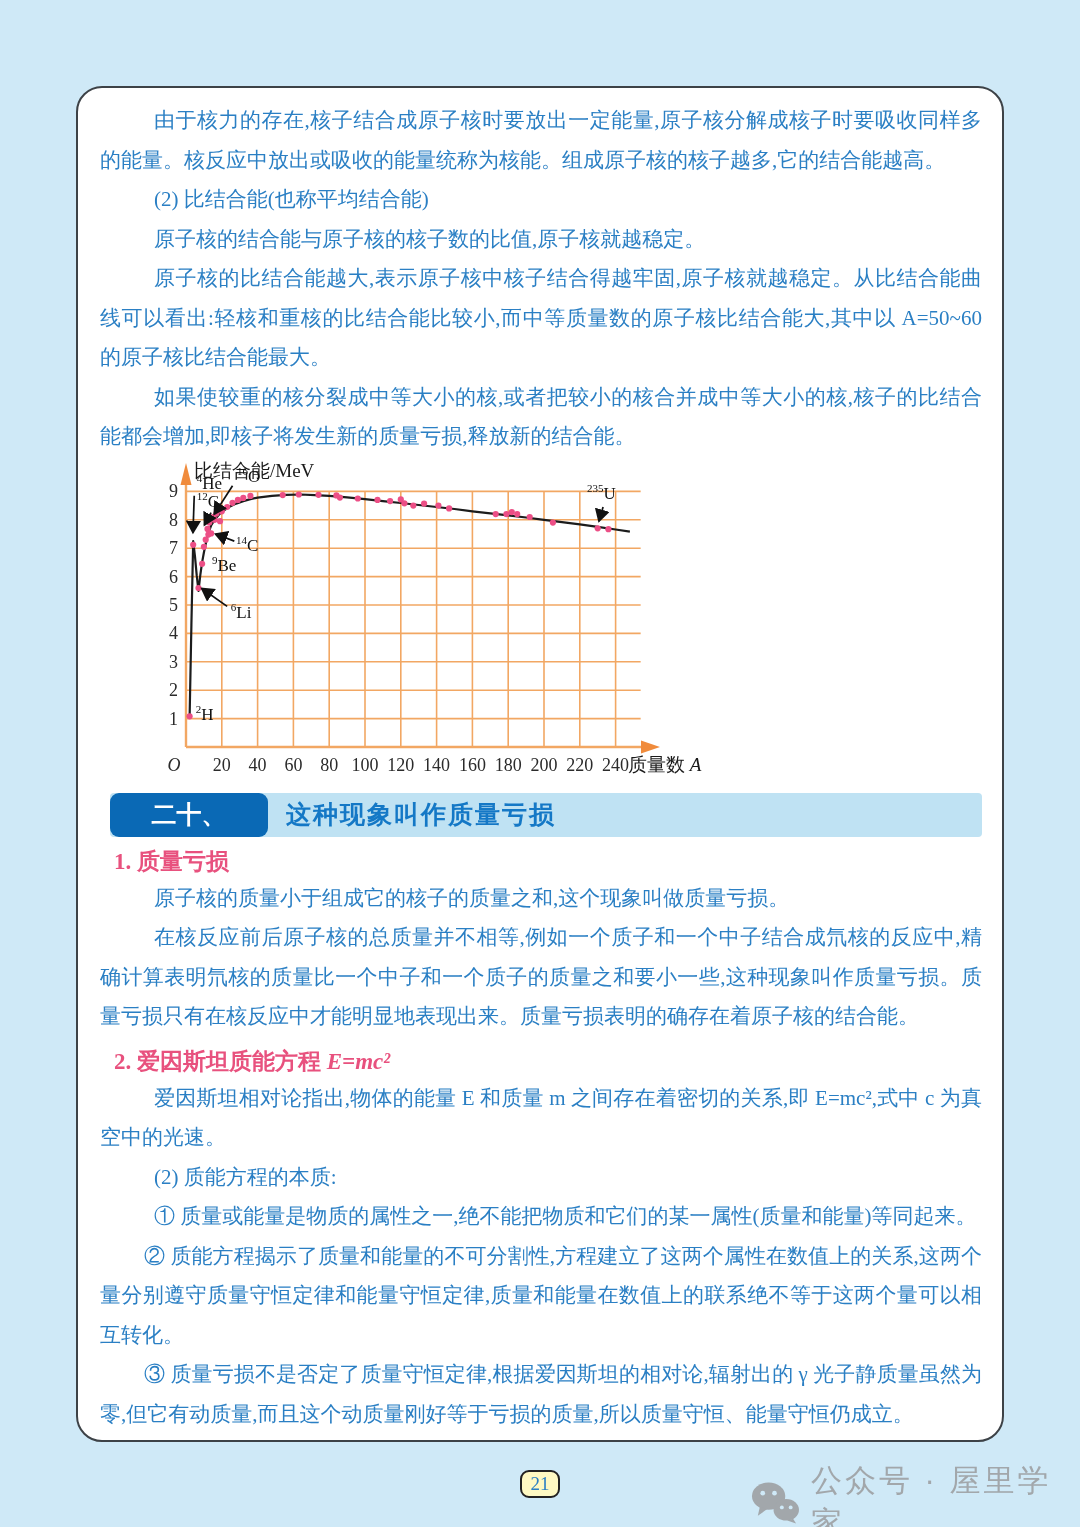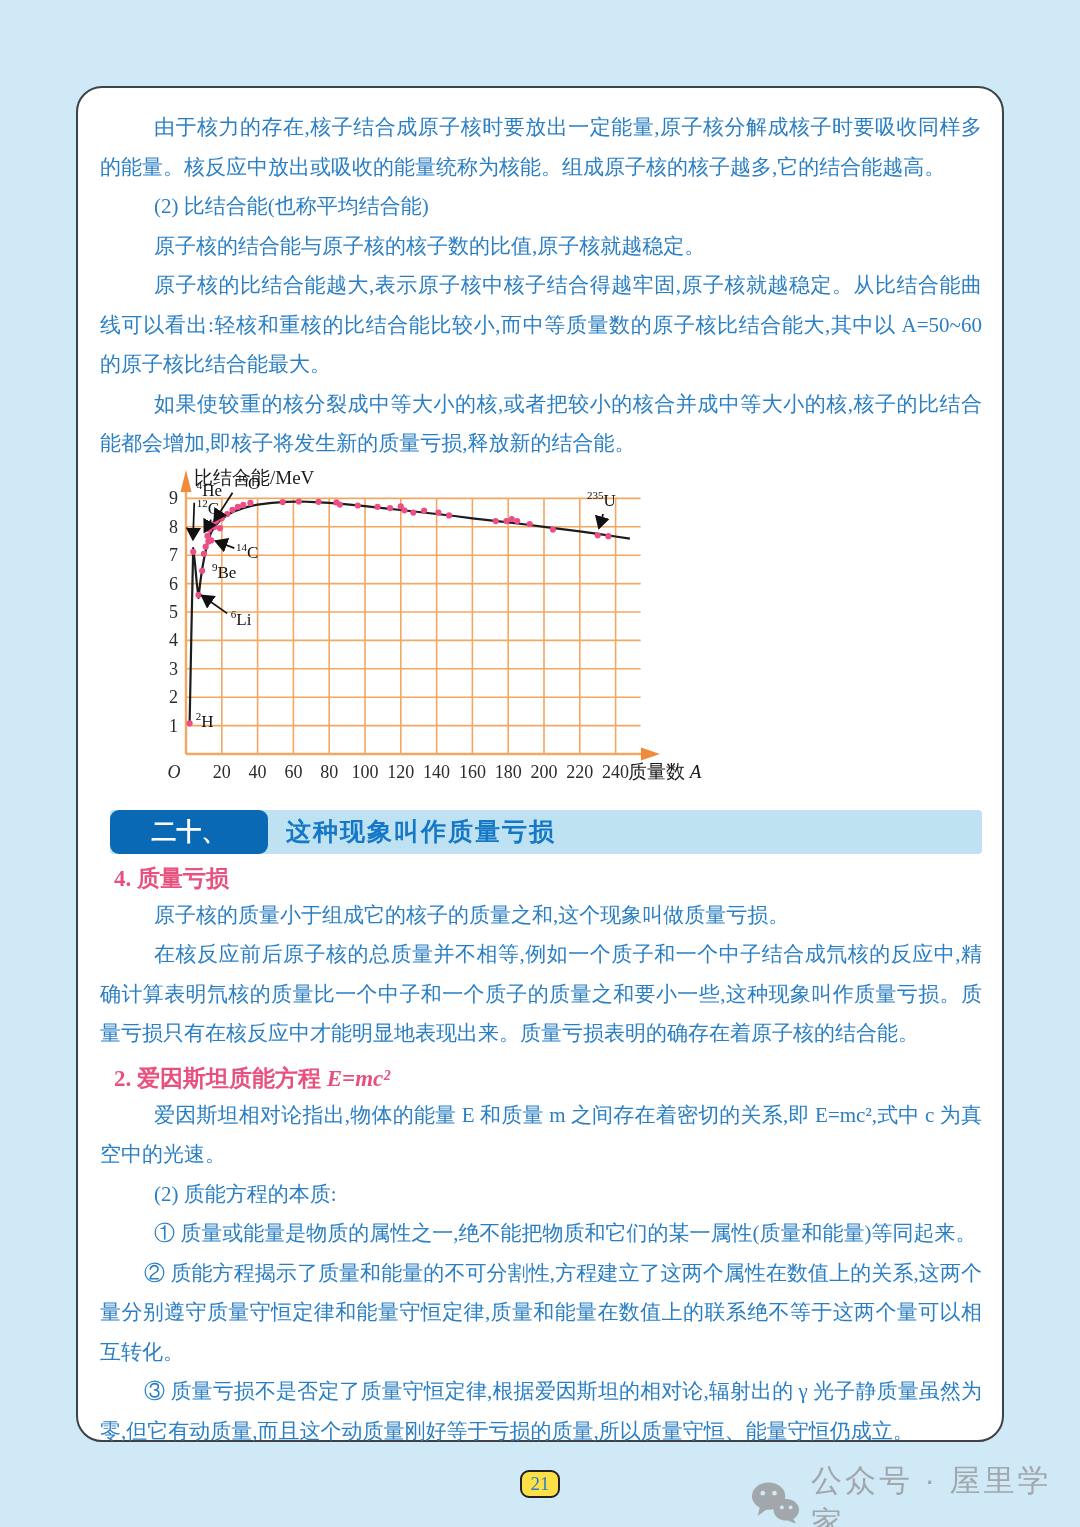--- a/index.html
+++ b/index.html
@@ -4,35 +4,35 @@
 <style>
   html,body{margin:0;padding:0;}
   body{
     width:1080px;height:1527px;position:relative;overflow:hidden;
     background:#cfe9f7;
     font-family:"Liberation Serif","DejaVu Serif",serif;
   }
   .card{
     position:absolute;left:76px;top:86px;width:928px;height:1356px;
     background:#ffffff;border:2.5px solid #3d4247;border-radius:26px;
-    box-sizing:border-box;padding:20px 20px 0 22px;
+    box-sizing:border-box;padding:13px 20px 0 22px;
   }
   .body-text p{margin:0;color:#2a7fc4;font-size:21px;line-height:39.5px;text-align:justify;}
   .ind{text-indent:54px;}
   .hang{margin-left:16px;text-indent:44px;}
   .chart-wrap{margin:4px 0 0 56px;}
-  .sec-bar{display:flex;align-items:stretch;height:44px;background:#bfe2f3;border-radius:4px;margin:22px 0 0 10px;}
+  .sec-bar{display:flex;align-items:stretch;height:44px;background:#bfe2f3;border-radius:4px;margin:12px 0 0 10px;}
   .sec-no{background:#0a69b5;color:#ffffff;font-weight:bold;font-size:25px;
     display:flex;align-items:center;justify-content:center;width:158px;border-radius:9px;flex:none;}
   .sec-title{color:#1478c6;font-weight:bold;font-size:25px;display:flex;align-items:center;padding-left:18px;letter-spacing:2px;}
   .pink-h{margin:8px 0 0 14px;color:#e8517e;font-weight:bold;font-size:23px;line-height:34px;}
   .pink-h .formula{font-style:italic;font-family:Liberation Serif, serif;}
   .page-badge{
     position:absolute;left:520px;top:1470px;min-width:40px;height:28px;padding:0 4px;
-    background:#fde047;border:2px solid #222;border-radius:9px;box-sizing:border-box;
+    background:#fef9c3;border:2px solid #222;border-radius:9px;box-sizing:border-box;
     color:#2a7fc4;font-size:19px;display:flex;align-items:center;justify-content:center;
   }
   .watermark{
     position:absolute;left:750px;top:1460px;display:flex;align-items:center;gap:10px;
     color:#a2a7ab;font-size:31px;font-family:"Liberation Sans","DejaVu Sans",sans-serif;
     letter-spacing:3px;
   }
   svg text{font-family:"Liberation Serif","DejaVu Serif",serif;}
 </style>
 </head>
@@ -171,21 +171,21 @@
           <text x="431.0" y="38.4" fill="#111" font-size="17"><tspan font-size="11" dy="-7">235</tspan><tspan dy="7">U</tspan></text>
         </g>
       </svg>
   </div>
 
   <div class="sec-bar">
     <div class="sec-no">二十、</div>
     <div class="sec-title">这种现象叫作质量亏损</div>
   </div>
 
-  <div class="pink-h">4. 质量亏损</div>
+  <div class="pink-h">1. 质量亏损</div>
   <div class="body-text">
     <p class="ind">原子核的质量小于组成它的核子的质量之和,这个现象叫做质量亏损。</p>
     <p class="ind">在核反应前后原子核的总质量并不相等,例如一个质子和一个中子结合成氘核的反应中,精确计算表明氘核的质量比一个中子和一个质子的质量之和要小一些,这种现象叫作质量亏损。质量亏损只有在核反应中才能明显地表现出来。质量亏损表明的确存在着原子核的结合能。</p>
   </div>
 
   <div class="pink-h"><span>2. 爱因斯坦质能方程 </span><span class="formula">E=mc²</span></div>
   <div class="body-text">
     <p class="ind">爱因斯坦相对论指出,物体的能量 E 和质量 m 之间存在着密切的关系,即 E=mc²,式中 c 为真空中的光速。</p>
     <p class="ind">(2) 质能方程的本质:</p>
     <p class="ind">① 质量或能量是物质的属性之一,绝不能把物质和它们的某一属性(质量和能量)等同起来。</p>

